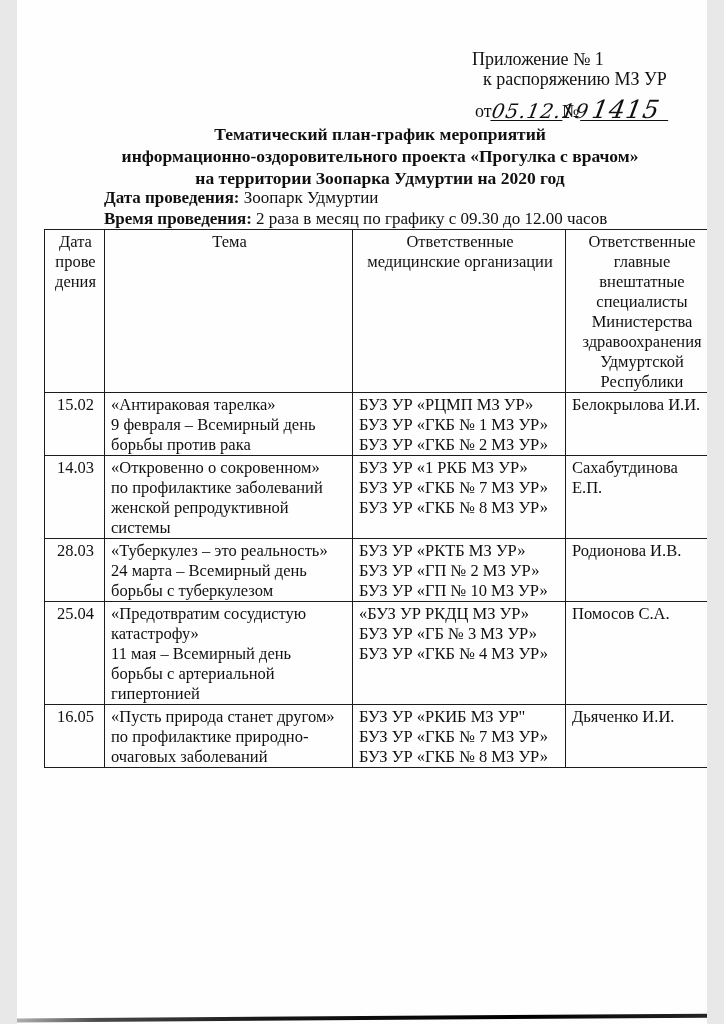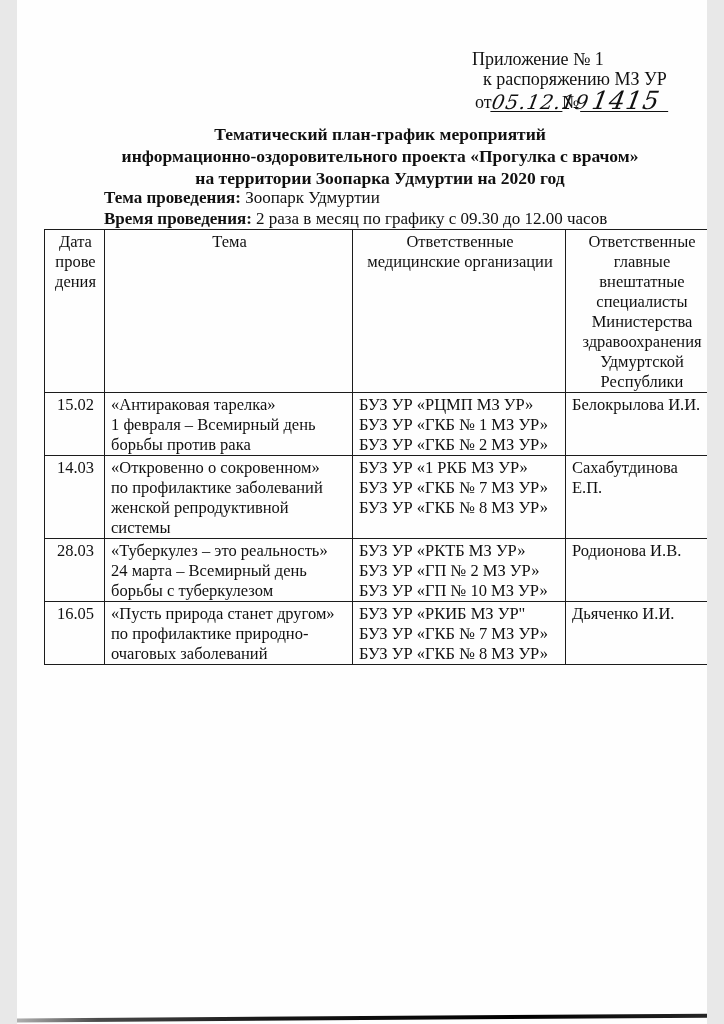--- a/index.html
+++ b/index.html
@@ -17,21 +17,21 @@
   
   .appendix {
     position: absolute;
     left: 455px;
     top: 49px;
     font-size: 18px;
     line-height: 20px;
     white-space: nowrap;
   }
   .appendix .line2 { padding-left: 11px; }
-  .appendix .line3 { display: flex; align-items: flex-end; padding-left: 3px; margin-top: 1px; }
+  .appendix .line3 { display: flex; align-items: flex-end; padding-left: 3px; margin-top: 10px; }
   .hand {
     font-family: "DejaVu Serif", serif;
     font-style: italic;
     transform: skewX(-10deg);
     display: inline-block;
     letter-spacing: 1px;
   }
   .hand-date {
     font-size: 20px;
     line-height: 18px;
@@ -124,21 +124,21 @@
     </div>
   </div>
 
   <div class="doc-title">
     <div>Тематический план-график мероприятий</div>
     <div>информационно-оздоровительного проекта «Прогулка с врачом»</div>
     <div>на территории Зоопарка Удмуртии на 2020 год</div>
   </div>
 
   <div class="meta">
-    <div><b>Тема проведения:</b> <span>Зоопарк Удмуртии</span></div>
+    <div><b>Дата проведения:</b> <span>Зоопарк Удмуртии</span></div>
     <div><b>Время проведения:</b> <span>2 раза в месяц по графику с 09.30 до 12.00 часов</span></div>
   </div>
 
   <table class="schedule">
     <colgroup>
       <col style="width:60px">
       <col style="width:248px">
       <col style="width:213px">
       <col style="width:151px">
     </colgroup>
@@ -155,21 +155,21 @@
 внештатные
 специалисты
 Министерства
 здравоохранения
 Удмуртской
 Республики</th>
       </tr>
       <tr style="height:62px">
         <td class="c-date">15.02</td>
         <td class="c-theme">«Антираковая тарелка»
-1 февраля – Всемирный день
+9 февраля – Всемирный день
 борьбы против рака</td>
         <td class="c-orgs">БУЗ УР «РЦМП МЗ УР»
 БУЗ УР «ГКБ № 1 МЗ УР»
 БУЗ УР «ГКБ № 2 МЗ УР»</td>
         <td class="c-spec">Белокрылова И.И.</td>
       </tr>
       <tr style="height:78px">
         <td class="c-date">14.03</td>
         <td class="c-theme">«Откровенно о сокровенном»
 по профилактике заболеваний
@@ -184,20 +184,32 @@
       <tr style="height:59px">
         <td class="c-date">28.03</td>
         <td class="c-theme">«Туберкулез – это реальность»
 24 марта – Всемирный день
 борьбы с туберкулезом</td>
         <td class="c-orgs">БУЗ УР «РКТБ МЗ УР»
 БУЗ УР «ГП № 2 МЗ УР»
 БУЗ УР «ГП № 10 МЗ УР»</td>
         <td class="c-spec">Родионова И.В.</td>
       </tr>
+      <tr style="height:100px">
+        <td class="c-date">25.04</td>
+        <td class="c-theme">«Предотвратим сосудистую
+катастрофу»
+11 мая – Всемирный день
+борьбы с артериальной
+гипертонией</td>
+        <td class="c-orgs">«БУЗ УР РКДЦ МЗ УР»
+БУЗ УР «ГБ № 3 МЗ УР»
+БУЗ УР «ГКБ № 4 МЗ УР»</td>
+        <td class="c-spec">Помосов С.А.</td>
+      </tr>
       <tr style="height:61px">
         <td class="c-date">16.05</td>
         <td class="c-theme">«Пусть природа станет другом»
 по профилактике природно-
 очаговых заболеваний</td>
         <td class="c-orgs">БУЗ УР «РКИБ МЗ УР"
 БУЗ УР «ГКБ № 7 МЗ УР»
 БУЗ УР «ГКБ № 8 МЗ УР»</td>
         <td class="c-spec">Дьяченко И.И.</td>
       </tr>

